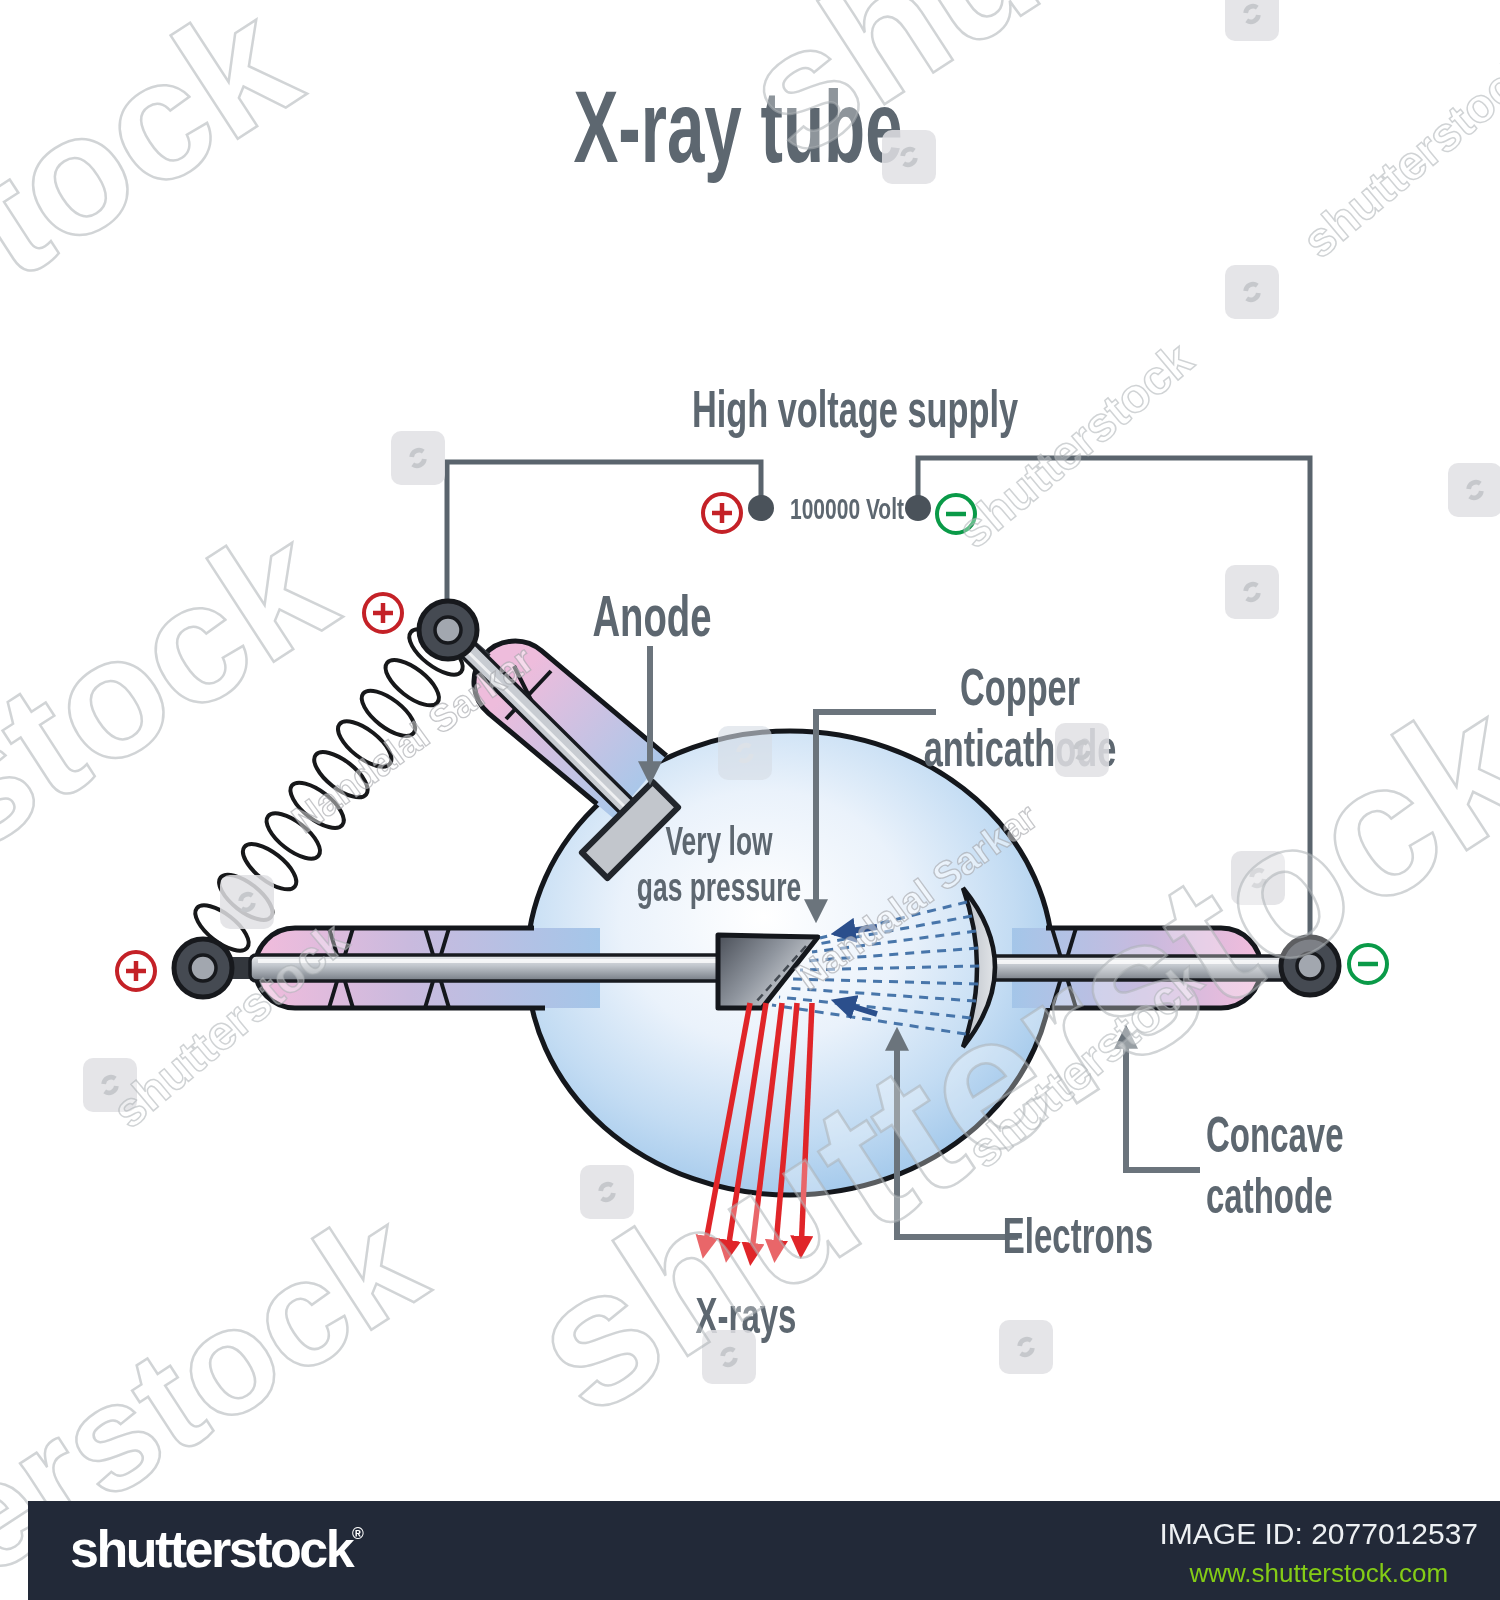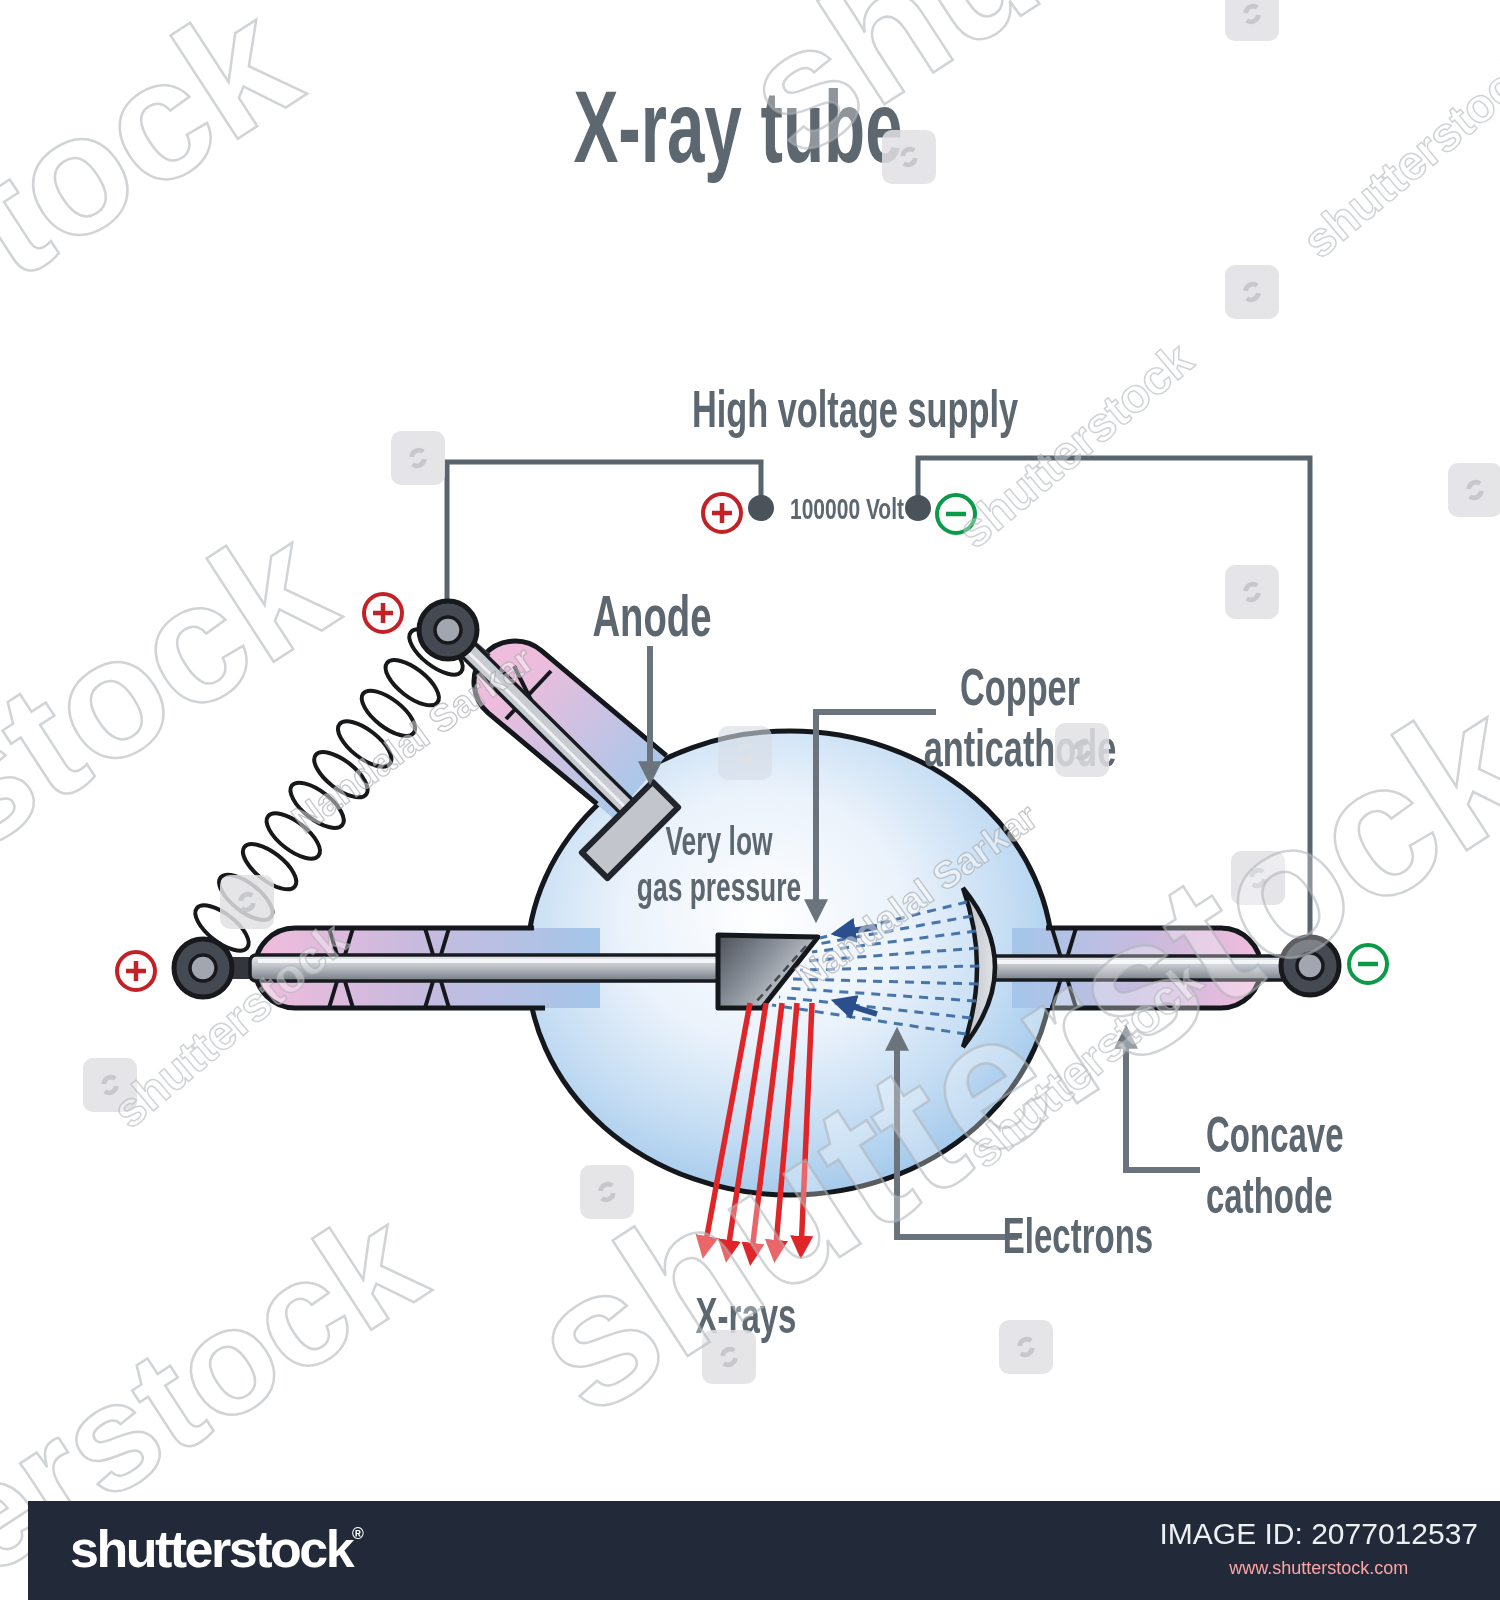--- a/index.html
+++ b/index.html
@@ -34,21 +34,21 @@
            display:flex;align-items:center;justify-content:center;pointer-events:none;}
   .wm-mark svg{display:block;}
 
   
   .footer{position:absolute;left:0;top:1501px;width:1500px;height:99px;background:#222938;z-index:6;margin-left:28px;}
   .f-logo{position:absolute;left:42px;top:18px;color:#ffffff;font-weight:700;font-size:52px;
           letter-spacing:-2.5px;}
   .f-logo sup{font-size:16px;letter-spacing:0;vertical-align:28px;}
   .f-right{position:absolute;right:50px;top:16px;text-align:center;}
   .f-id{font-size:30px;color:#edf0f3;}
-  .f-url{font-size:18px;color:#fca5a5;margin-top:7px;}
+  .f-url{font-size:26px;color:#84cc16;margin-top:7px;}
 </style>
 </head>
 <body>
 
 <div class="stage">
 
   <svg class="diagram" width="1500" height="1600" viewBox="0 0 1500 1600">
     <defs>
       <radialGradient id="bulbGrad" cx="45%" cy="40%" r="68%">
         <stop offset="0%" stop-color="#ffffff"></stop>

